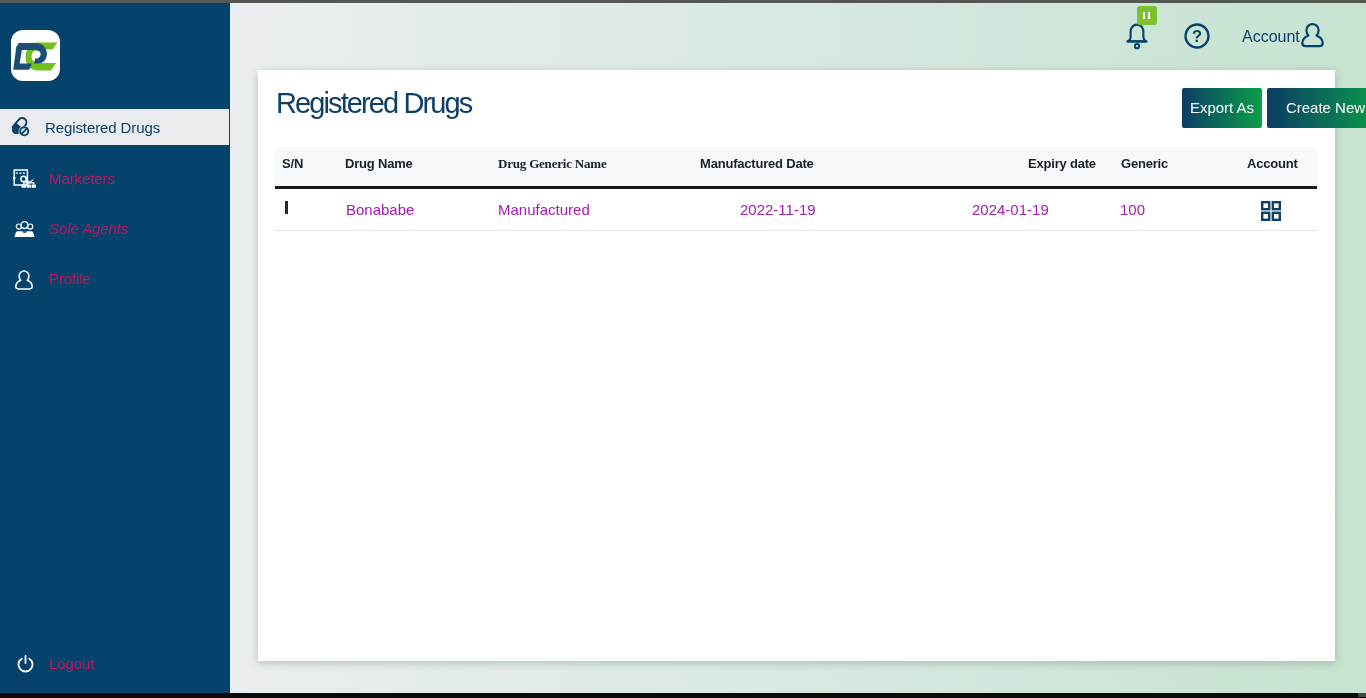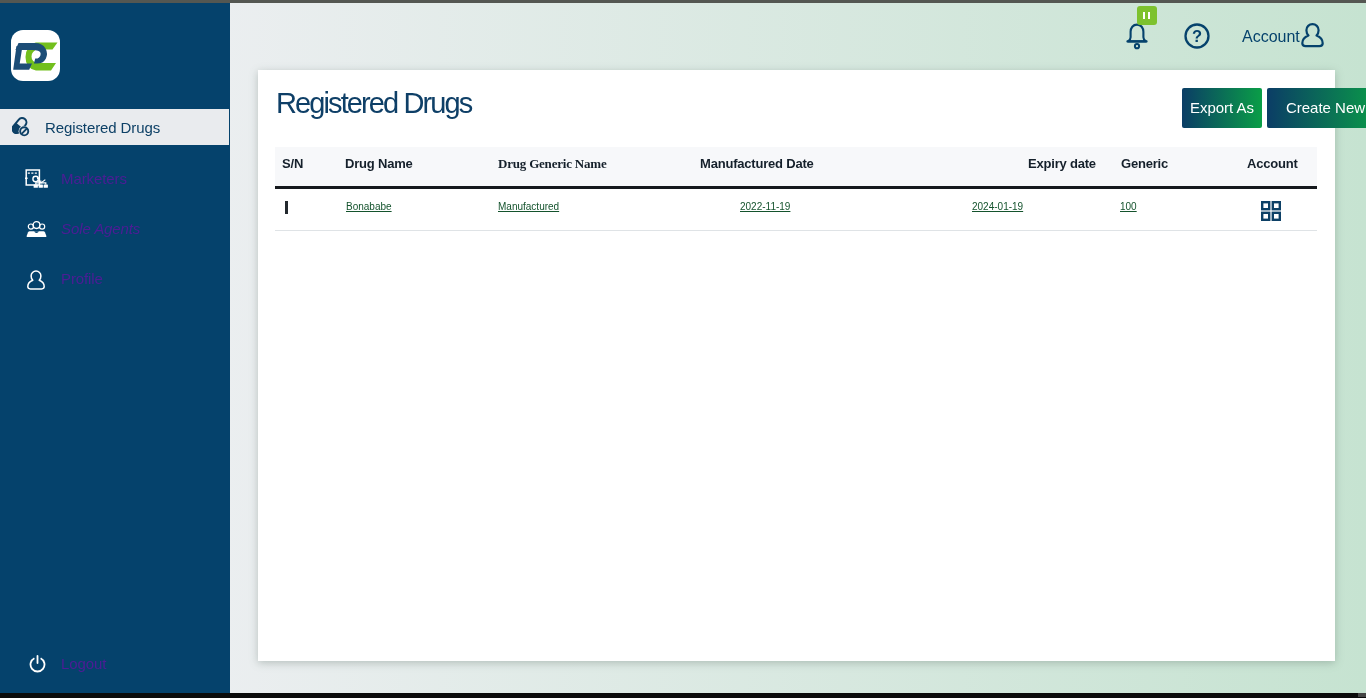--- a/index.html
+++ b/index.html
@@ -9,21 +9,21 @@
   .abs { position:absolute; }
 
   
   #topstrip { left:0; top:0; width:1366px; height:3px; background:#545752; }
   #botstrip { left:0; top:693px; width:1366px; height:5px; background:#0b0b0b; }
   #botcorner { left:1358px; top:693px; width:8px; height:4px; background:#454545; }
 
   
   #sidebar { left:0; top:3px; width:230px; height:690px; background:#05426c; }
   #logo { left:11px; top:30px; width:49px; height:51px; background:#fff; border-radius:12px; }
-  .mitem { left:16px; width:230px; height:36px; color:#4c1d95; font-size:15px; }
+  .mitem { left:4px; width:230px; height:36px; color:#be185d; font-size:15px; }
   .mitem .txt { position:absolute; left:45px; top:50%; transform:translateY(-50%); letter-spacing:-0.1px; }
   .mitem svg { position:absolute; left:12px; top:50%; transform:translateY(-50%); }
   #active { left:0; top:109px; width:229px; height:36px; background:#e9ebee; color:#0d4066; }
 
   
   #badge { left:1137px; top:6px; width:20px; height:19px; background:#7dc22e; border-radius:3px;
            color:#fff; font-size:9px; font-weight:bold; text-align:center; line-height:19px; }
   #account { color:#05426c; font-size:16px; left:1242px; top:28px; }
 
   
@@ -33,21 +33,21 @@
   .btn { top:88px; height:40px; border-radius:2px; color:#fff; font-size:15px;
          background:linear-gradient(90deg,#0b3d66,#0a9e47); text-align:center; line-height:40px;margin-left:45px; }
   #btn-export { left:1137px; width:80px; }
   #btn-create { left:1222px; width:117px; }
 
   
   #thead { left:275px; top:147px; width:1042px; height:39px; background:#f7f8fa; }
   #hline { left:275px; top:186px; width:1042px; height:3px; background:#15191d; }
   #rline { left:275px; top:230px; width:1042px; height:1px; background:#dfe3e6; }
   .th { top:156px; font-weight:bold; font-size:13px; color:#15202b; letter-spacing:-0.2px; }
-  .td { top:201px; font-size:10px; color:#14532d;text-decoration:underline; }
+  .td { top:201px; font-size:15px; color:#a21caf; }
 </style>
 </head>
 <body>
   <div class="abs" id="topstrip"></div>
   <div class="abs" id="botstrip"></div>
   <div class="abs" id="botcorner"></div>
   <div class="abs" id="sidebar"></div>
   <div class="abs" id="logo">
     <svg width="49" height="51" viewBox="0 0 49 51">
       <g>

